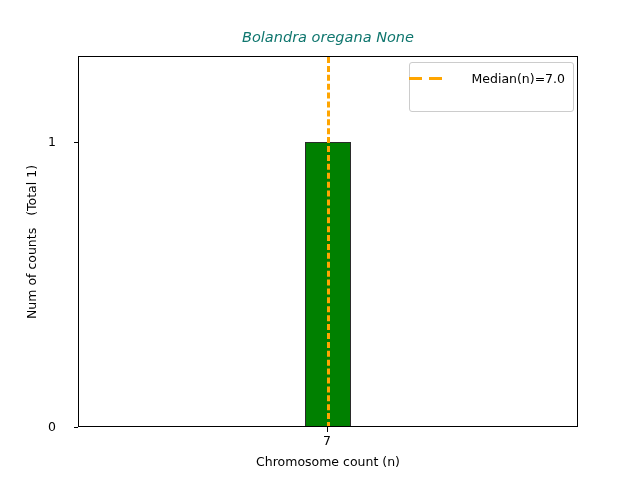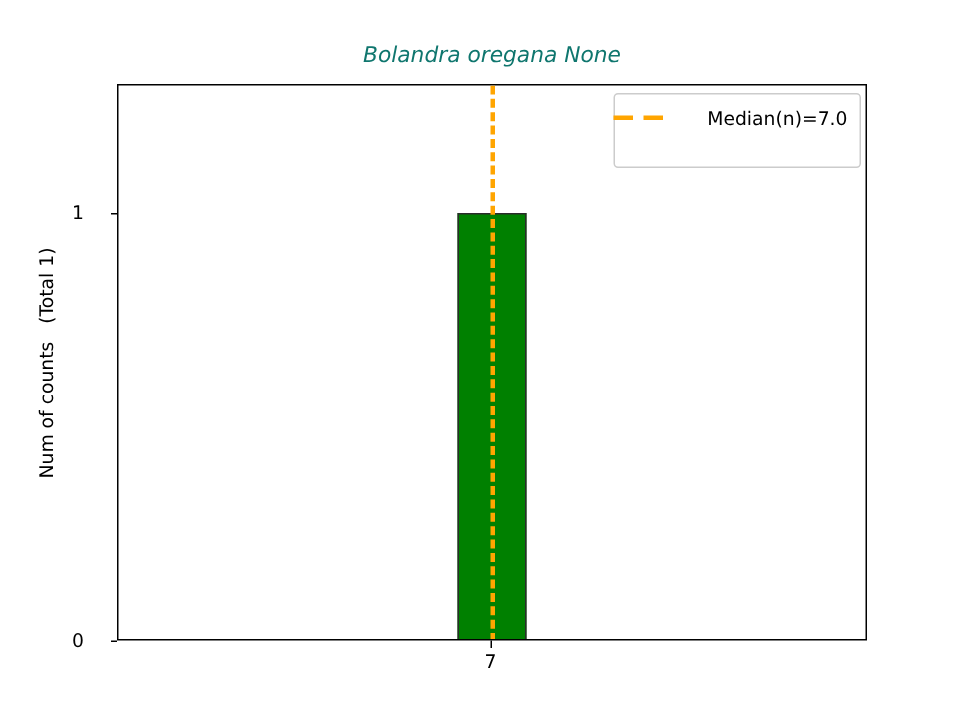--- a/index.html
+++ b/index.html
@@ -188,20 +188,21 @@
 
   <div class="y-tick-mark" style="left:73.5px; top:427px;"></div>
   <div class="y-tick-label" style="top:421px;">0</div>
 
   <div class="y-tick-mark" style="left:73.5px; top:142px;"></div>
   <div class="y-tick-label" style="top:136px;">1</div>
 
   <div class="x-tick-mark" style="left:327px;"></div>
   <div class="x-tick-label" style="left:327px;">7</div>
 
+  <div id="x-axis-label">Chromosome count (n)</div>
 
   <div id="y-axis-label"><span>Num of counts</span><span>   </span><span>(Total 1)</span></div>
 
   <div id="legend">
     <div class="legend-row">
       <span class="legend-swatch">
         <span class="dash d1"></span>
           <span class="dash d2"></span>
       </span>
       <span class="legend-text">Median(n)=7.0</span>

